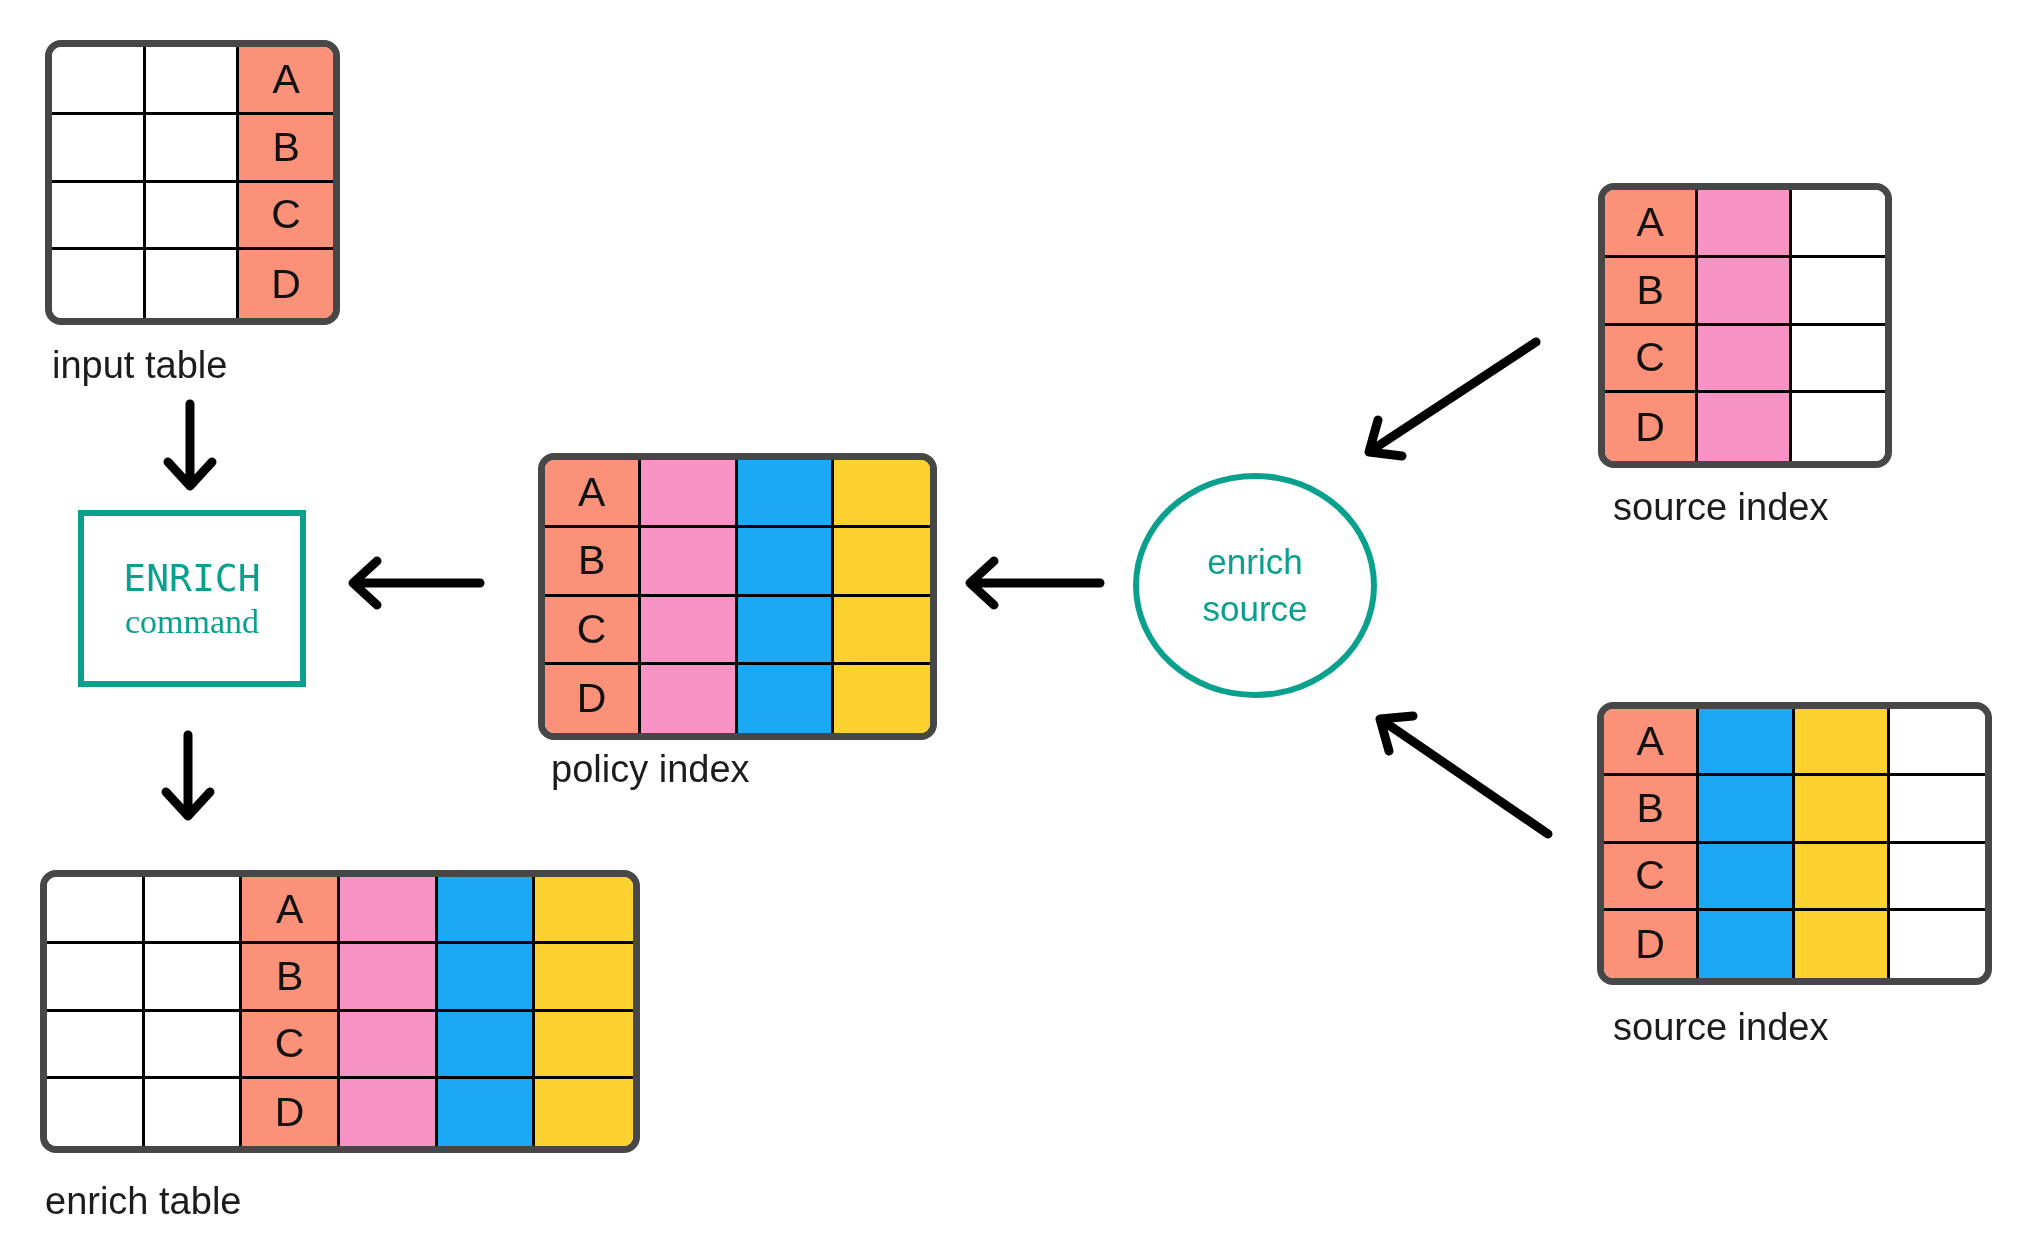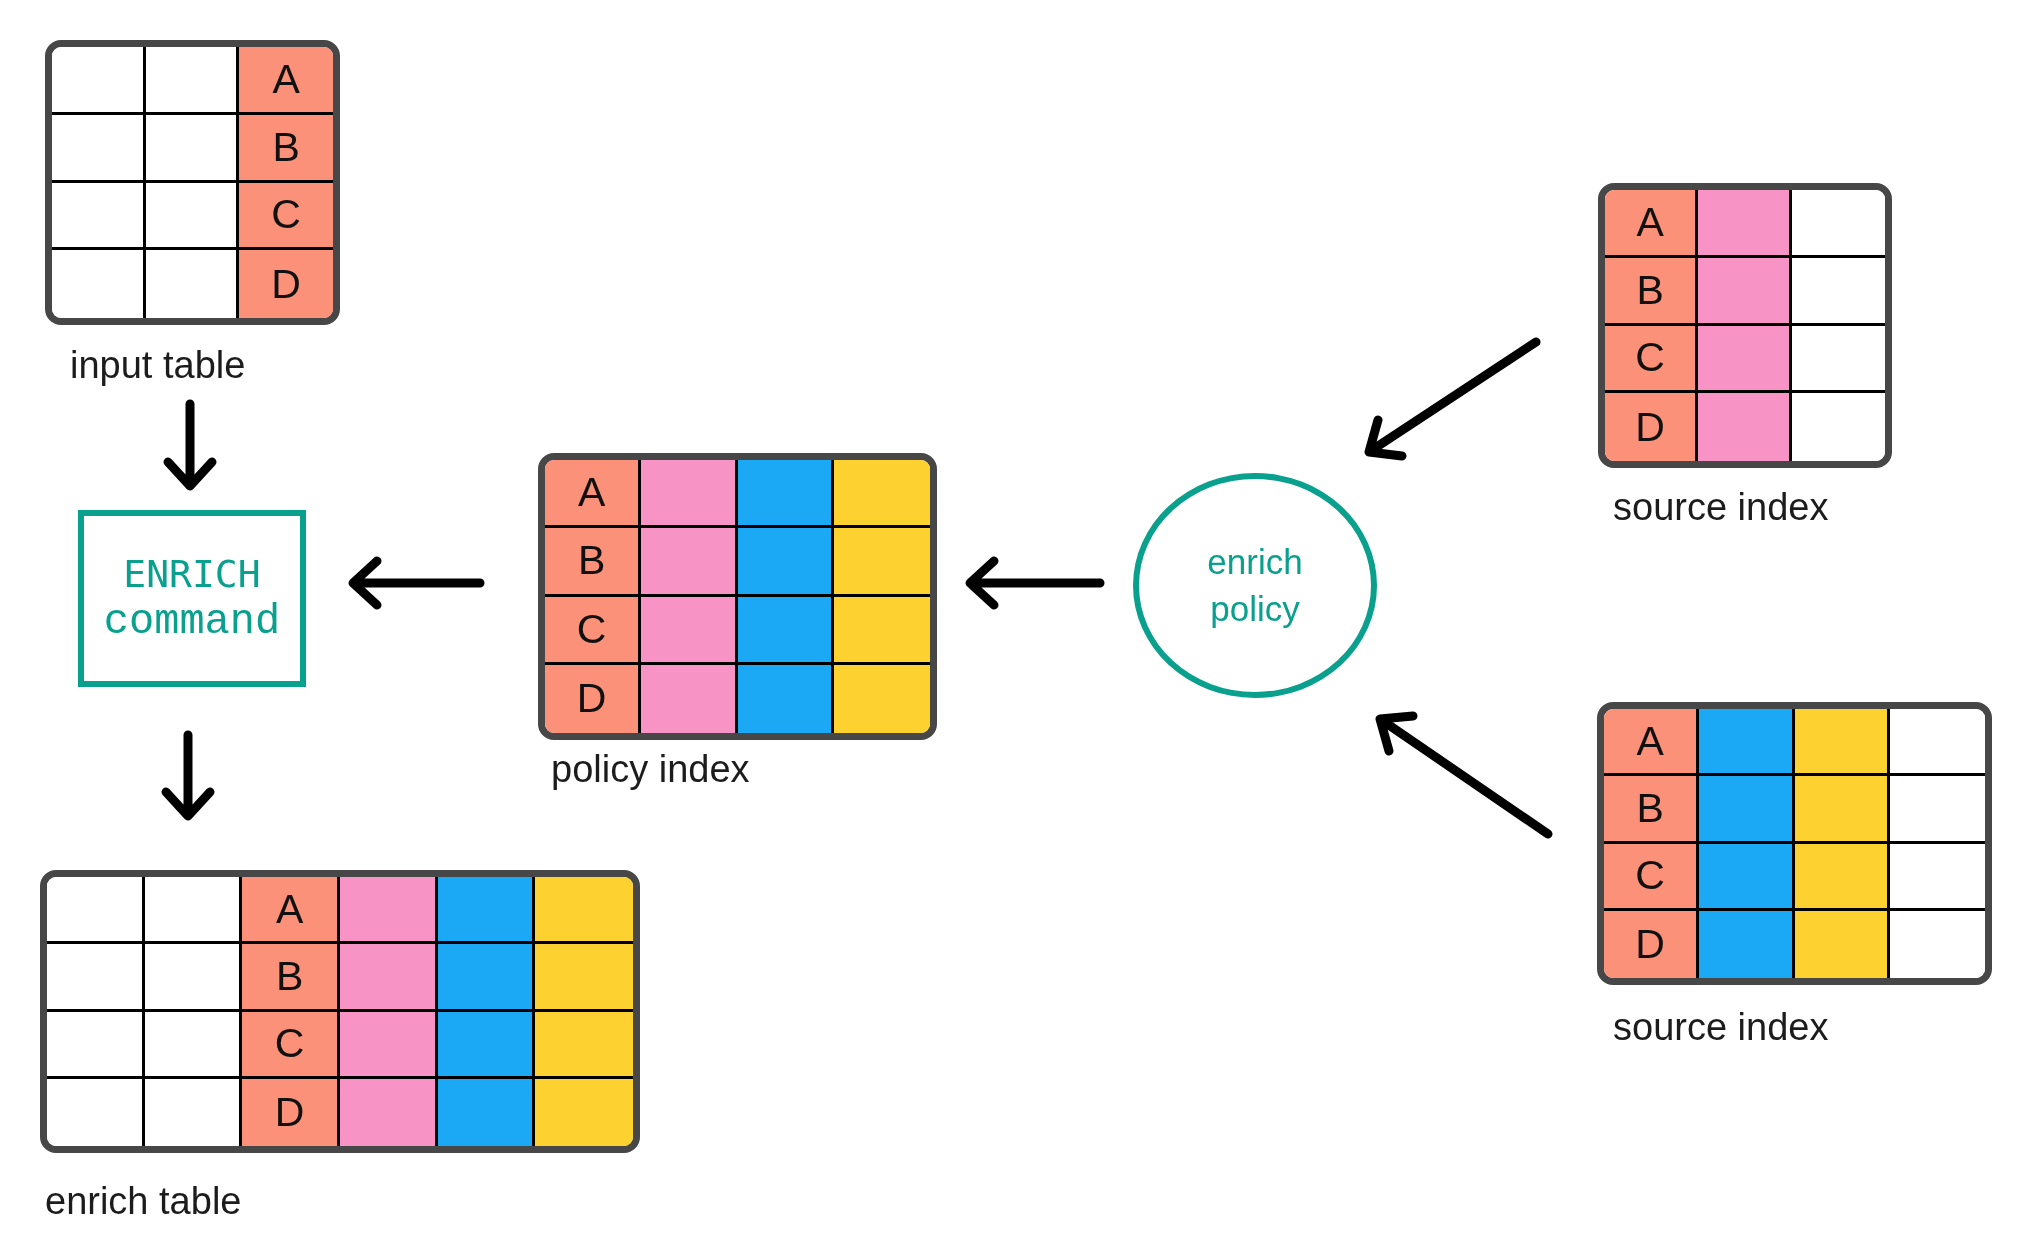--- a/index.html
+++ b/index.html
@@ -22,42 +22,42 @@
     display:flex;align-items:center;justify-content:center;
     font-size:41px;color:#111;
     box-sizing:border-box;
   }
   .caption{
     position:absolute;
     font-size:38px;color:var(--text);
     white-space:nowrap;
   }
   #input-table{left:45px;top:40px;width:295px;height:285px;}
-  #input-caption{left:70px;top:344px;}
+  #input-caption{left:52px;top:344px;}
   #enrich-index-table{left:538px;top:453px;width:399px;height:287px;}
   #enrich-index-caption{left:551px;top:748px;}
   #source-top-table{left:1598px;top:183px;width:294px;height:285px;}
   #source-top-caption{left:1613px;top:486px;}
   #source-bottom-table{left:1597px;top:702px;width:395px;height:283px;}
   #source-bottom-caption{left:1613px;top:1006px;}
   #output-table{left:40px;top:870px;width:600px;height:283px;}
   #output-caption{left:45px;top:1180px;}
   #enrich-command-box{
     position:absolute;left:78px;top:510px;width:228px;height:177px;
     box-sizing:border-box;border:6px solid var(--teal);
     display:flex;flex-direction:column;align-items:center;justify-content:center;
     gap:8px;background:#fff;
   }
   #enrich-command-box .cmd-line1{
     font-family:"DejaVu Sans Mono","Liberation Mono",monospace;
     font-size:38px;color:var(--teal);line-height:1;
   }
   #enrich-command-box .cmd-line2{
-    font-family:Liberation Mono, monospace;
-    font-size:42px;color:var(--teal);line-height:1;
+    font-family:Liberation Serif, serif;
+    font-size:34px;color:var(--teal);line-height:1;
   }
   #enrich-policy-circle{
     position:absolute;left:1133px;top:473px;width:244px;height:225px;
     box-sizing:border-box;border:6px solid var(--teal);border-radius:50%;
     display:flex;flex-direction:column;align-items:center;justify-content:center;
     background:#fff;
   }
   #enrich-policy-circle div{
     font-size:35px;color:var(--teal);line-height:1.32;
   }
@@ -136,21 +136,21 @@
       <div class="cell" style="background: rgb(253, 209, 47); border-bottom: 3px solid rgb(0, 0, 0);"></div>
       <div class="cell" style="background: rgb(251, 145, 120); border-right: 3px solid rgb(0, 0, 0);">D</div>
       <div class="cell" style="background: rgb(247, 147, 197); border-right: 3px solid rgb(0, 0, 0);"></div>
       <div class="cell" style="background: rgb(27, 169, 245); border-right: 3px solid rgb(0, 0, 0);"></div>
       <div class="cell" style="background: rgb(253, 209, 47);"></div>
     </div>
   <div class="caption" id="enrich-index-caption">policy index</div>
 
   <div id="enrich-policy-circle">
     <div>enrich</div>
-    <div>policy</div>
+    <div>source</div>
   </div>
 
   <div class="dtable" id="source-top-table" style="display: grid; grid-template-columns: repeat(3, 1fr); grid-template-rows: repeat(4, 1fr);">
       <div class="cell" style="background: rgb(251, 145, 120); border-right: 3px solid rgb(0, 0, 0); border-bottom: 3px solid rgb(0, 0, 0);">A</div>
       <div class="cell" style="background: rgb(247, 147, 197); border-right: 3px solid rgb(0, 0, 0); border-bottom: 3px solid rgb(0, 0, 0);"></div>
       <div class="cell" style="background: rgb(255, 255, 255); border-bottom: 3px solid rgb(0, 0, 0);"></div>
       <div class="cell" style="background: rgb(251, 145, 120); border-right: 3px solid rgb(0, 0, 0); border-bottom: 3px solid rgb(0, 0, 0);">B</div>
       <div class="cell" style="background: rgb(247, 147, 197); border-right: 3px solid rgb(0, 0, 0); border-bottom: 3px solid rgb(0, 0, 0);"></div>
       <div class="cell" style="background: rgb(255, 255, 255); border-bottom: 3px solid rgb(0, 0, 0);"></div>
       <div class="cell" style="background: rgb(251, 145, 120); border-right: 3px solid rgb(0, 0, 0); border-bottom: 3px solid rgb(0, 0, 0);">C</div>

